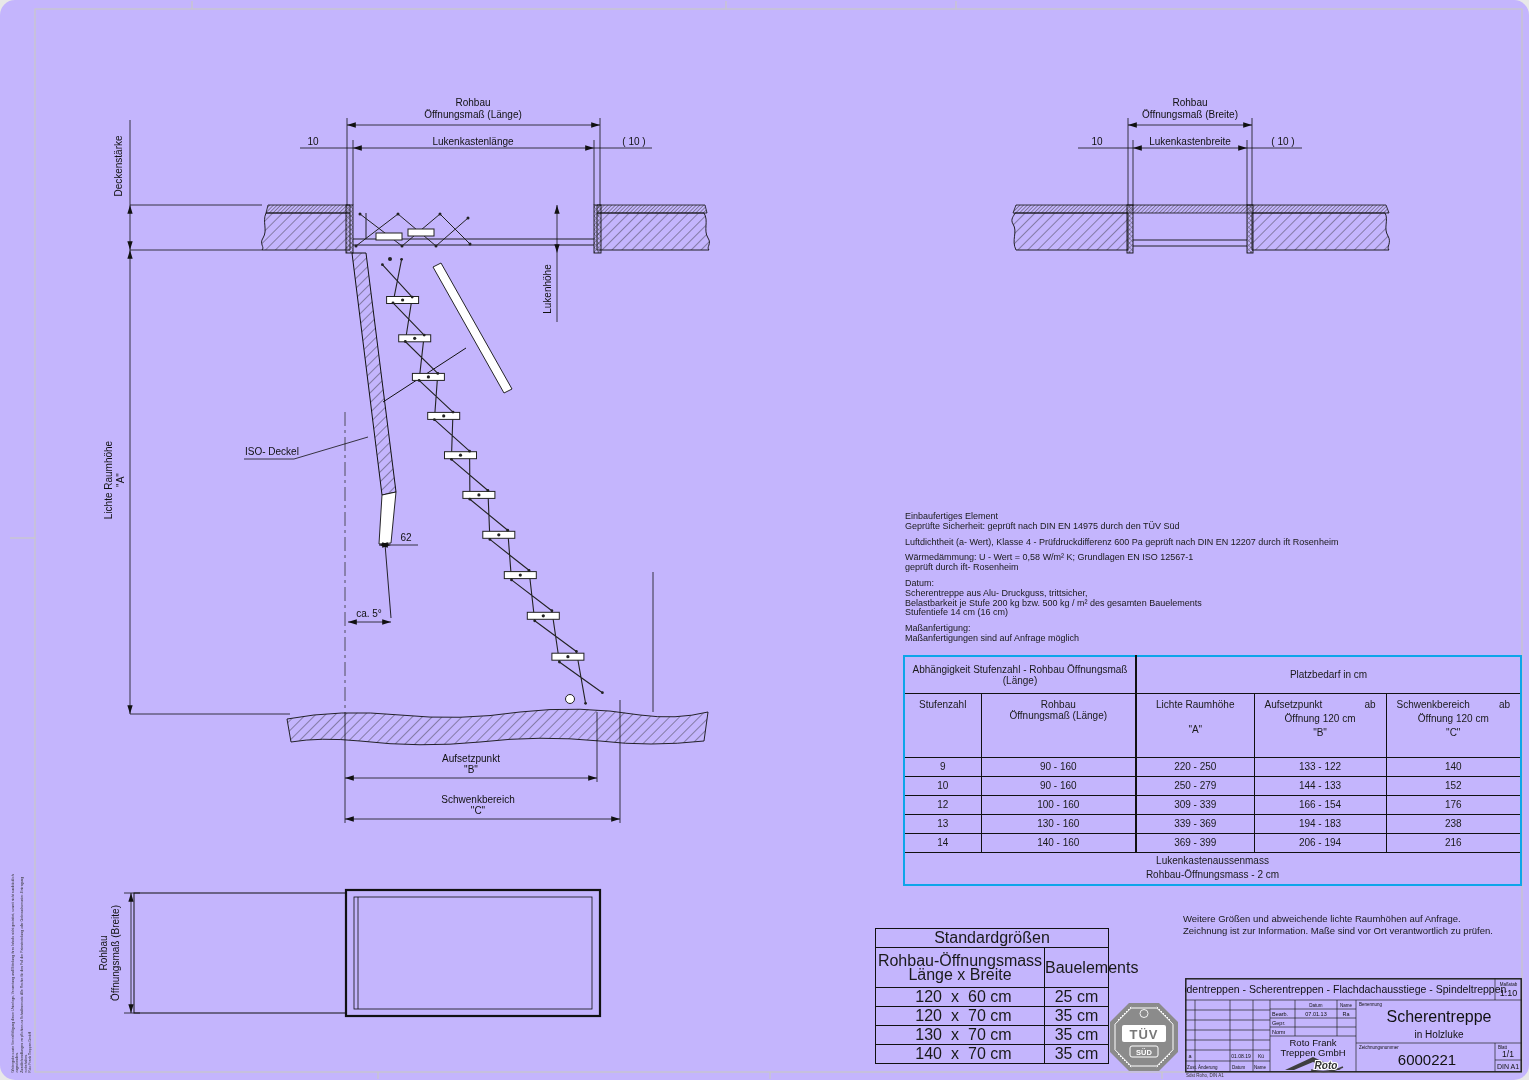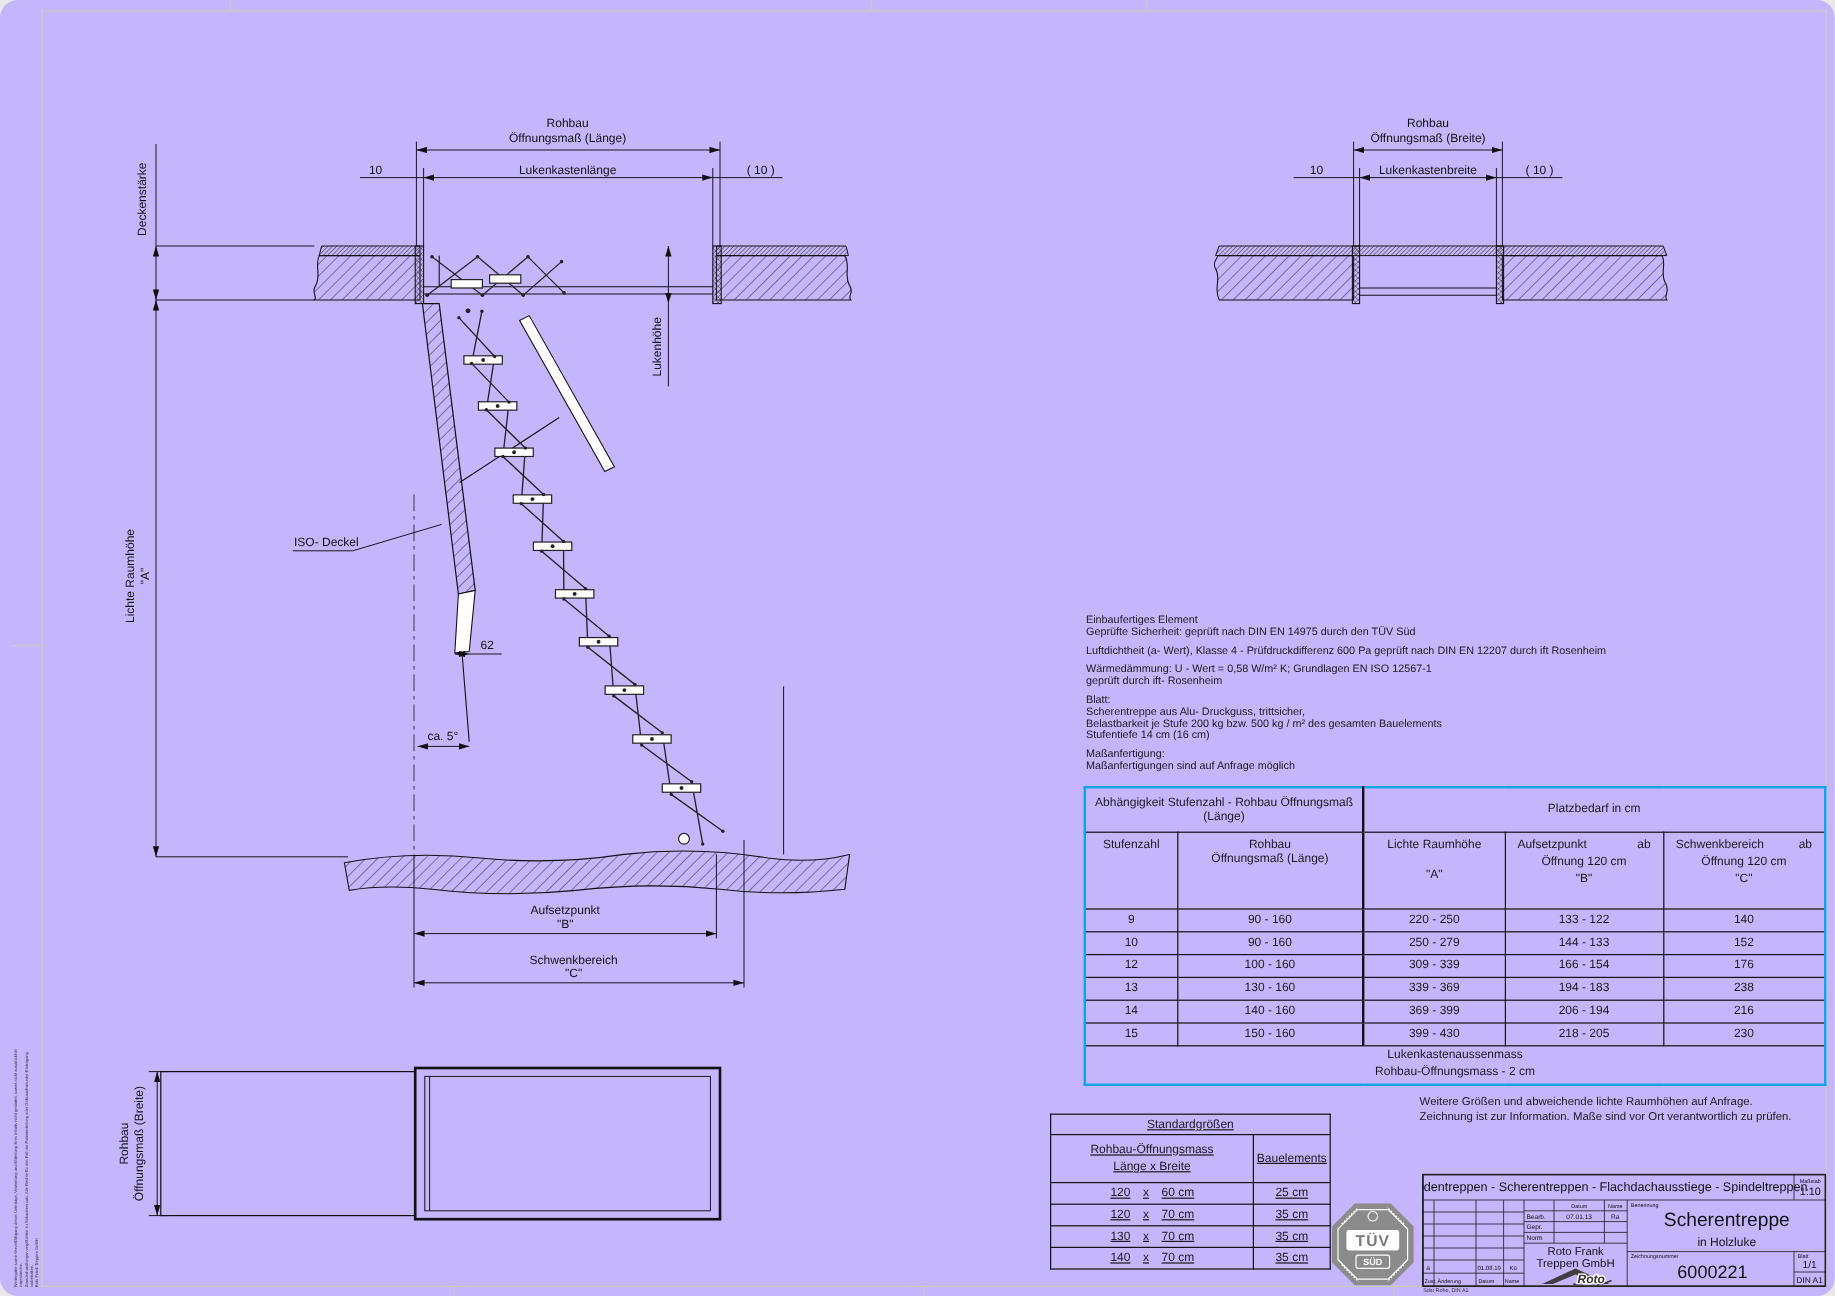--- a/index.html
+++ b/index.html
@@ -20,21 +20,21 @@
   .maintbl .h1{font-size:10.5px;height:37px;}
   .maintbl .h2 td{height:58px;vertical-align:top;padding-top:5px;border-bottom:1.6px solid #111;}
   .maintbl .dr td{height:18px;}
   .bl2{border-left:2px solid #111 !important;}
   .jrow{display:flex;justify-content:space-between;padding:0 10px;}
   .mtA{margin-top:14px;}
   .mtB{margin-top:3px;}
   .maintbl .ft td{height:31px;font-size:10px;line-height:14px;border-top:1.6px solid #111;}
   
   .stdtbl{position:absolute;left:875px;top:928px;width:233px;border:1.8px solid #111;}
-  .stdtbl td{border:1px solid #111;text-align:center;vertical-align:middle;font-size:10px;padding:0;text-decoration:underline;}
+  .stdtbl td{border:1px solid #111;text-align:center;vertical-align:middle;font-size:16px;padding:0;}
   .stdtbl .tr0 td{height:16px;}
   .stdtbl .trh td{height:39px;line-height:14px;}
   .stdtbl .d td{height:17px;}
   .sz{display:flex;justify-content:center;}
   .sz span:nth-child(1){width:34px;text-align:right;}
   .sz span:nth-child(2){width:26px;text-align:center;}
   .sz span:nth-child(3){width:44px;text-align:left;}
   
   .tblock{position:absolute;left:1185px;top:978px;}
   .footnote{position:absolute;left:1186px;top:1073px;font-size:4.5px;color:#333;}
@@ -279,21 +279,21 @@
       <text class="dt" x="119" y="953" text-anchor="middle" transform="rotate(-90 119 953)">Öffnungsmaß (Breite)</text>
     </g>
   </svg>
 
   <div class="specs">
     <div class="ln">Einbaufertiges Element</div>
     <div class="ln">Geprüfte Sicherheit: geprüft nach DIN EN 14975 durch den TÜV Süd</div>
     <div class="ln gap">Luftdichtheit (a- Wert), Klasse 4 - Prüfdruckdifferenz 600 Pa geprüft nach DIN EN 12207 durch ift Rosenheim</div>
     <div class="ln gap">Wärmedämmung: U - Wert = 0,58 W/m² K; Grundlagen EN ISO 12567-1</div>
     <div class="ln">geprüft durch ift- Rosenheim</div>
-    <div class="ln gap">Blatt:</div>
+    <div class="ln gap">Datum:</div>
     <div class="ln">Scherentreppe aus Alu- Druckguss, trittsicher,</div>
     <div class="ln">Belastbarkeit je Stufe 200 kg bzw. 500 kg / m² des gesamten Bauelements</div>
     <div class="ln">Stufentiefe 14 cm (16 cm)</div>
     <div class="ln gap">Maßanfertigung:</div>
     <div class="ln">Maßanfertigungen sind auf Anfrage möglich</div>
   </div>
 
   <table class="maintbl">
     <colgroup>
         <col style="width:77px">
@@ -364,27 +364,20 @@
           <td class="bl2">339 - 369</td>
           <td>194 - 183</td>
           <td>238</td>
     </tr>
     <tr class="dr">
       <td>14</td>
           <td>140 - 160</td>
           <td class="bl2">369 - 399</td>
           <td>206 - 194</td>
           <td>216</td>
-    </tr>
-    <tr class="dr">
-      <td>15</td>
-          <td>150 - 160</td>
-          <td class="bl2">399 - 430</td>
-          <td>218 - 205</td>
-          <td>230</td>
     </tr>
     <tr class="ft">
       <td colspan="5">
         <div>Lukenkastenaussenmass</div>
             <div>Rohbau-Öffnungsmass - 2 cm</div>
       </td>
     </tr>
   </tbody>
     </table>
 

